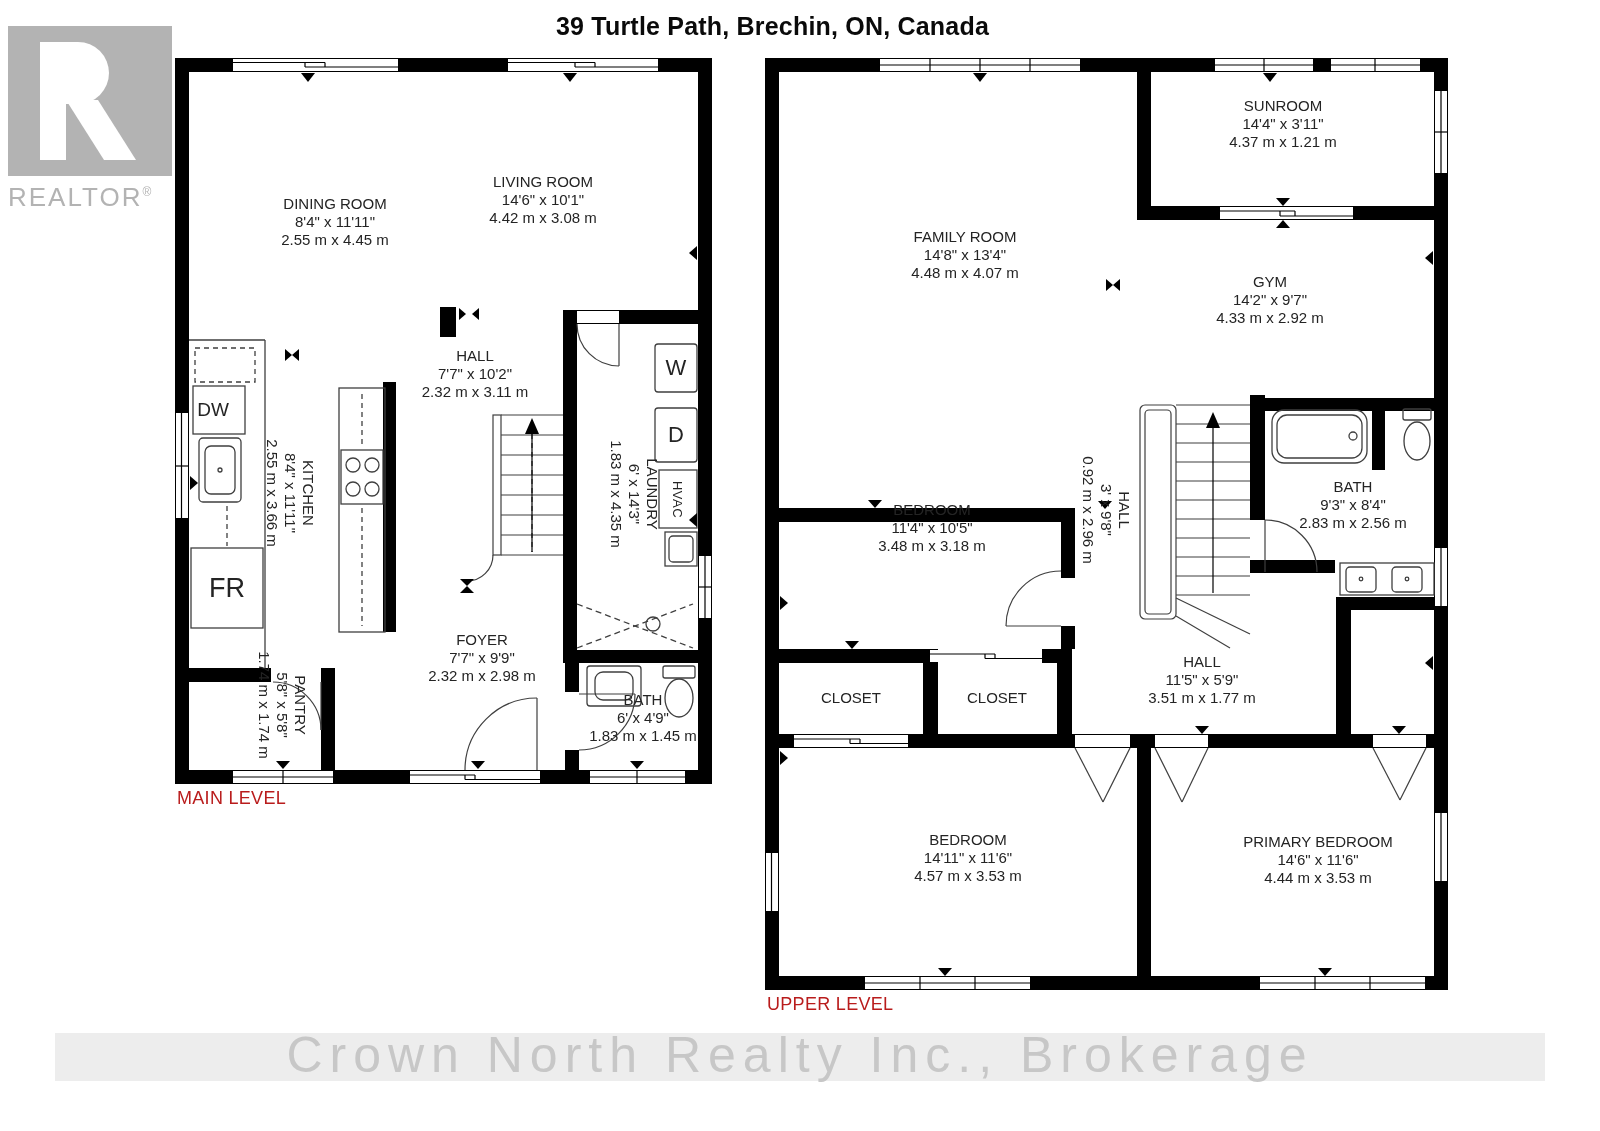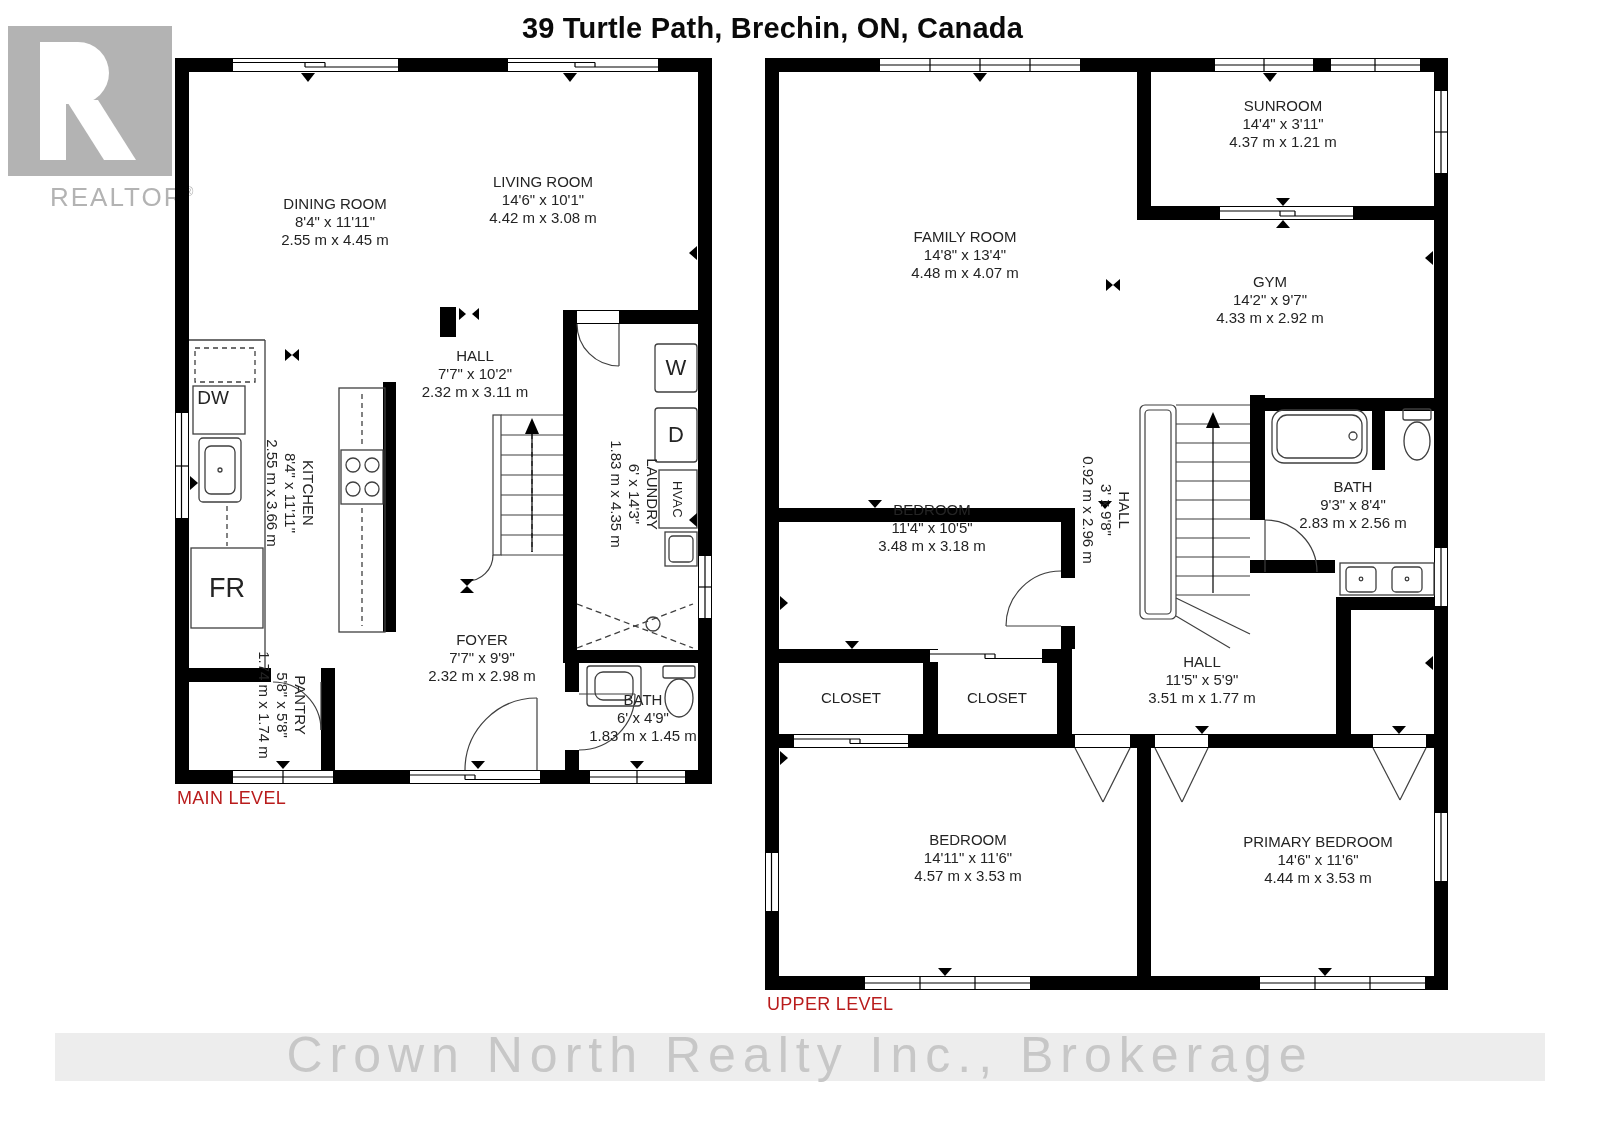--- a/index.html
+++ b/index.html
@@ -1,24 +1,24 @@
 <!DOCTYPE html>
 <html><head>
 <meta charset="utf-8">
 <style>
   * { margin:0; padding:0; box-sizing:border-box; }
   html,body { width:1600px; height:1131px; background:#ffffff;
     font-family:"Liberation Sans", sans-serif; }
   .page { position:relative; width:1600px; height:1131px; overflow:hidden; background:#fff; }
 
   .title { position:absolute; left:0; top:12px; width:1545px; text-align:center;
-    font-size:29px; font-weight:700; color:#0a0a0a; letter-spacing:0.2px; }
+    font-size:25px; font-weight:700; color:#0a0a0a; letter-spacing:0.2px; }
 
   .logo { position:absolute; left:8px; top:26px; width:170px; }
-  .logo-text { margin-top:2px; font-size:26px; color:#b3b3b3; letter-spacing:2px;margin-left:42px; }
+  .logo-text { margin-top:2px; font-size:26px; color:#b3b3b3; letter-spacing:2px; }
   .logo-text .reg { font-size:12px; vertical-align:super; }
 
   .plan { position:absolute; }
   .plan-main { left:175px; top:58px; width:537px; height:726px; }
   .plan-upper { left:765px; top:58px; width:683px; height:932px; }
   .plan svg { position:absolute; left:0; top:0; }
 
   .room { position:absolute; width:200px; text-align:center; color:#242424;
     font-size:15px; line-height:18px; white-space:nowrap; }
   .room.rot { height:56px; transform:rotate(90deg); transform-origin:center; }
@@ -217,21 +217,21 @@
       <div>BATH</div>
       <div>6' x 4'9"</div>
       <div>1.83 m x 1.45 m</div>
     </div>
     <div class="room rot" style="left:6px;top:619px">
       <div>PANTRY</div>
       <div>5'8" x 5'8"</div>
       <div>1.74 m x 1.74 m</div>
     </div>
 
-    <div class="fixture fx-dw" style="left:18px;top:316px;width:40px;height:48px">DW</div>
+    <div class="fixture fx-dw" style="left:18px;top:328px;width:40px;height:48px">DW</div>
     <div class="fixture fx-fr" style="left:16px;top:490px;width:72px;height:80px">FR</div>
     <div class="fixture fx-w" style="left:480px;top:286px;width:42px;height:48px">W</div>
     <div class="fixture fx-d" style="left:480px;top:350px;width:42px;height:54px">D</div>
     <div class="fixture fx-hvac" style="left:484px;top:412px;width:38px;height:58px">
         <span>HVAC</span>
       </div>
   </div>
   <div class="level-label" style="left:177px;top:788px">MAIN LEVEL</div>
 
   <div class="plan plan-upper">

